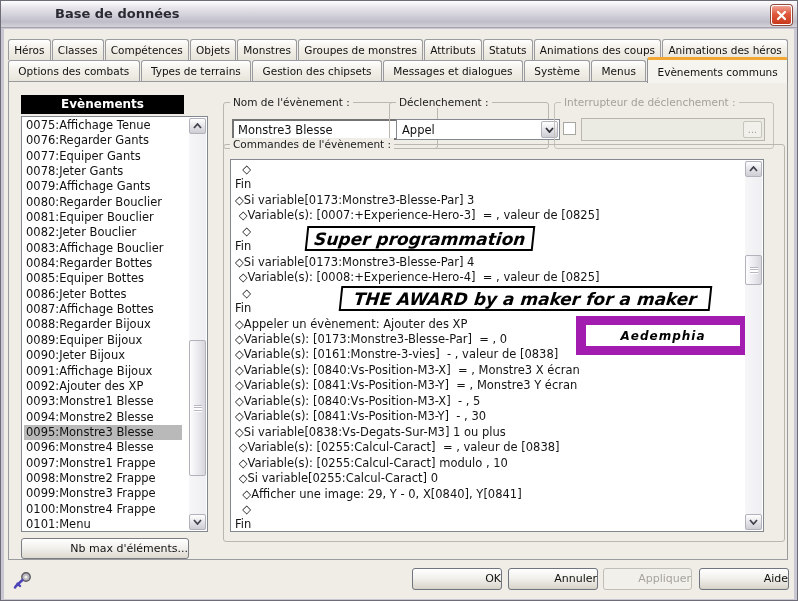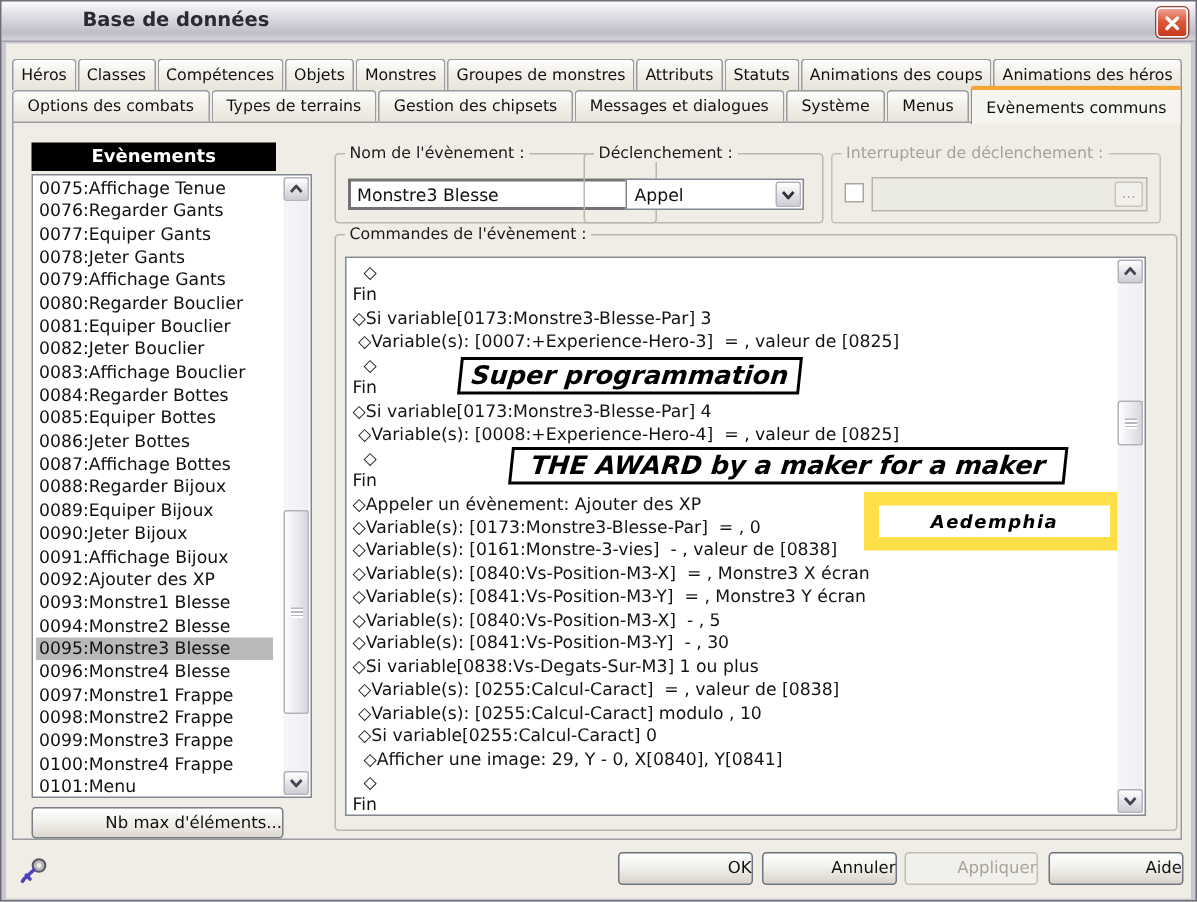--- a/index.html
+++ b/index.html
@@ -121,21 +121,21 @@
     font-size:11.5px;line-height:15.45px;color:#141414;white-space:pre;
   }
   .award{
     position:absolute;background:#fff;border:2px solid #000;
     display:flex;align-items:center;justify-content:center;
     font-style:italic;font-weight:bold;white-space:nowrap;z-index:5;
   }
   .award1{left:75px;top:66px;width:228px;height:25px;font-size:17px;transform:skewX(-6deg);}
   .award2{left:109px;top:126px;width:371px;height:25px;font-size:17px;transform:skewX(-6deg);}
   .award3{
-    left:345px;top:156px;width:169px;height:39px;background:#fde047;border:none;padding:9px 5px 9px 10px;
+    left:345px;top:156px;width:169px;height:39px;background:#a21caf;border:none;padding:9px 5px 9px 10px;
   }
   .award3-inner{
     width:100%;height:100%;background:#fff;display:flex;align-items:center;justify-content:center;
     font-size:12px;font-weight:bold;font-style:italic;letter-spacing:1px;
   }
 
   
   .btn{
     position:absolute;height:22px;border-radius:3px;border:1px solid #70747e;
     background:linear-gradient(180deg,#ffffff,#f2f1ed 45%,#dcd8ce 92%,#d3d0c5);
@@ -235,39 +235,39 @@
 
       <div class="nbmax-btn">Nb max d'éléments...</div>
 
       <div class="group" style="left:214px;top:20px;width:215px;height:47px;">
         <span class="group-label">Nom de l'évènement :</span>
         <input class="textbox" style="left: 8px; top: 16px; width: 199px; height: 21px;" type="text" value="Monstre3 Blesse">
       </div>
 
       <div class="group" style="left:380px;top:20px;width:160px;height:47px;">
         <span class="group-label">Déclenchement :</span>
-        <div class="combo" style="left:6px;top:16px;width:119px;height:21px;margin-left:21px;">
+        <div class="combo" style="left:6px;top:16px;width:164px;height:21px;">
           <span class="value">Appel</span>
           <div class="combo-btn">
             <svg width="9" height="6" viewBox="0 0 9 6">
                 <path d="M1 1 L4.5 5 L8 1" fill="none" stroke="#2f2f38" stroke-width="1.8"></path>
               </svg>
           </div>
         </div>
       </div>
 
       <div class="group disabled" style="left:545px;top:20px;width:220px;height:47px;">
         <span class="group-label">Interrupteur de déclenchement :</span>
         <div class="checkbox" style="left:8px;top:19px;"></div>
         <div class="disabled-field" style="left:26px;top:15px;width:184px;height:23px;">
           <div class="browse-btn">...</div>
         </div>
       </div>
 
-      <div class="group" style="left:214px;top:74px;width:562px;height:398px;">
+      <div class="group" style="left:214px;top:62px;width:562px;height:398px;">
         <span class="group-label">Commandes de l'évènement :</span>
 
         <div class="cmd-list">
           <div class="cmd-lines">
               <div class="cmdline">  ◇</div>
               <div class="cmdline">Fin</div>
               <div class="cmdline">◇Si variable[0173:Monstre3-Blesse-Par] 3</div>
               <div class="cmdline"> ◇Variable(s): [0007:+Experience-Hero-3]  = , valeur de [0825]</div>
               <div class="cmdline">  ◇</div>
               <div class="cmdline">Fin</div>

